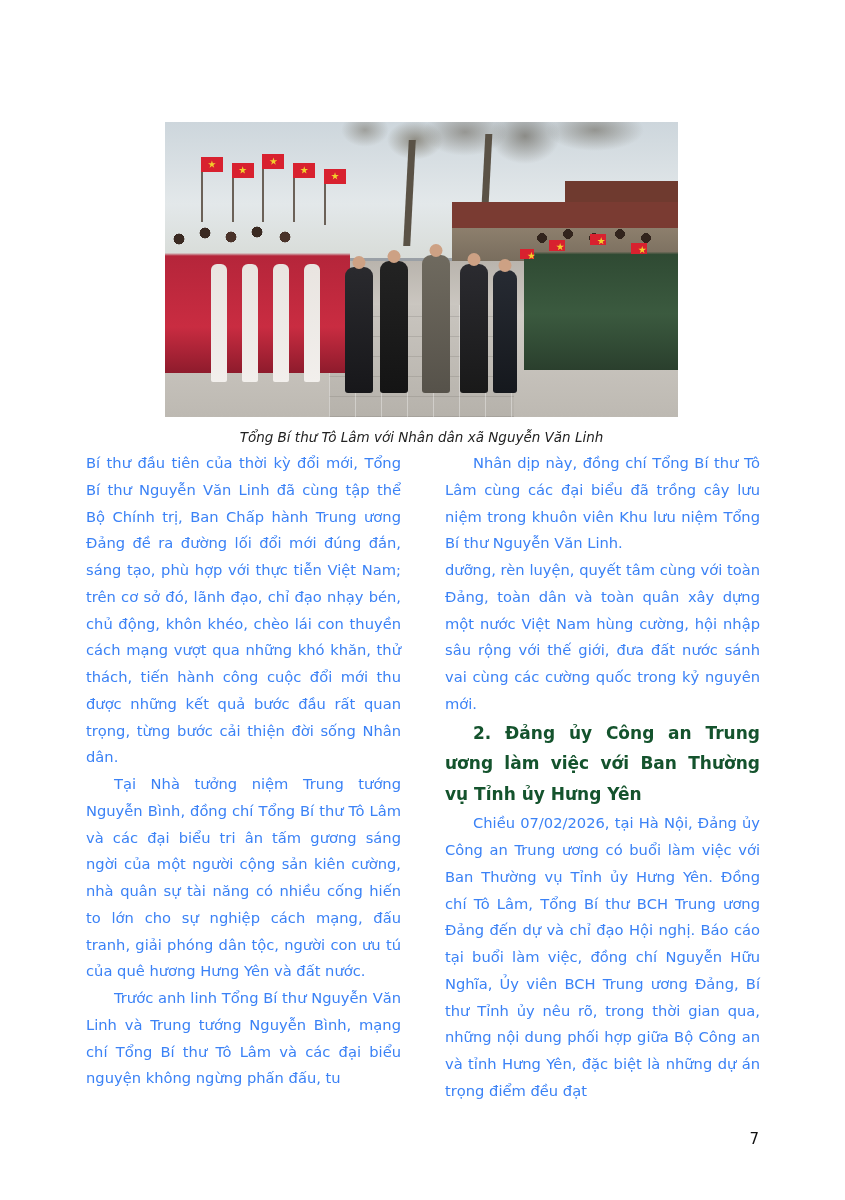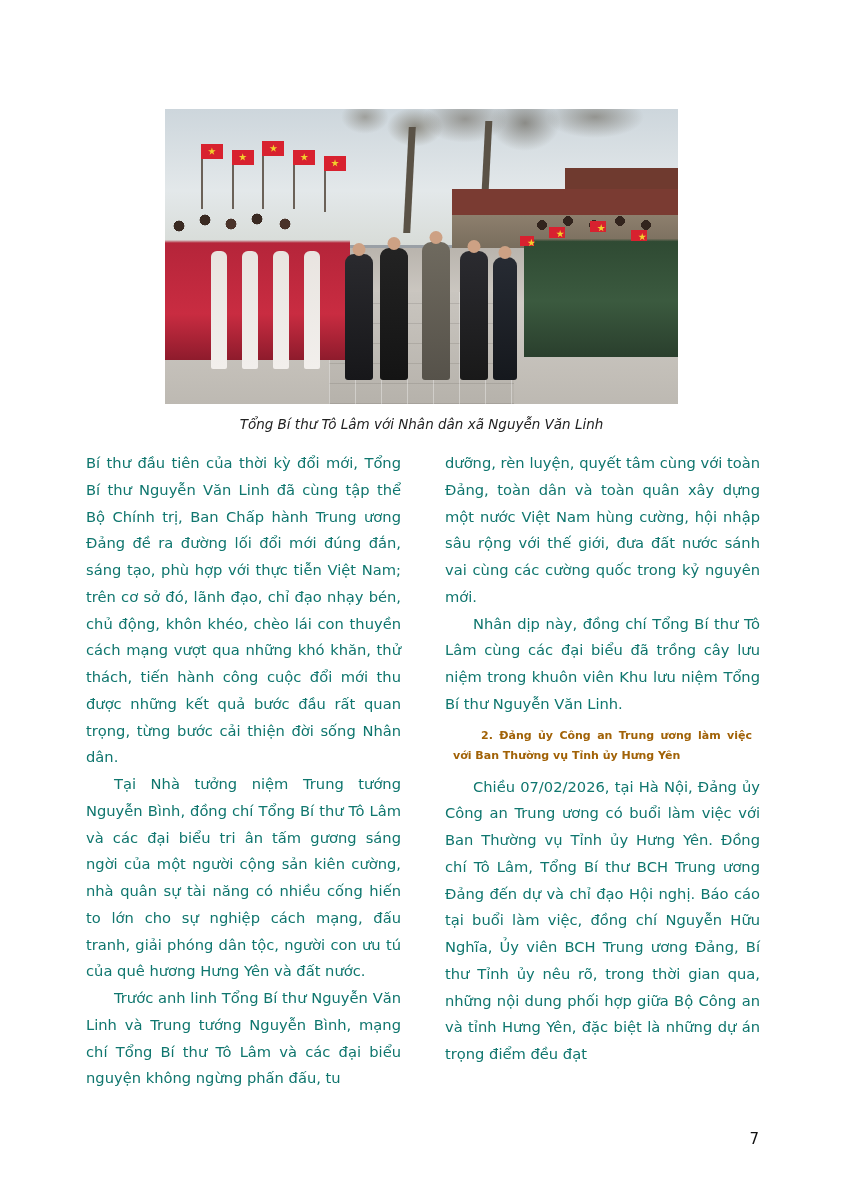--- a/index.html
+++ b/index.html
@@ -19,21 +19,21 @@
     position: absolute;
     left: 0; top: 0;
     width: 845px;
     height: 1200px;
     background: #fff;
   }
   
   .figure {
     position: absolute;
     left: 165px;
-    top: 109px;
+    top: 122px;
     width: 513px;
   }
   .photo {
     position: relative;
     width: 513px;
     height: 295px;
     overflow: hidden;
     background: #9aa0a6;
   }
   
@@ -188,31 +188,31 @@
   }
   .col {
     width: 315px;
   }
   p.body {
     margin: 0;
     font-size: 14.7px;
     line-height: 1.82;
     text-align: justify;
     text-justify: inter-word;
-    color: #0f766e;
+    color: #3b82f6;
   }
   p.body.indent {
     text-indent: 28px;
   }
   h3.heading {
-    margin: 8px;
-    font-size: 11px;
+    margin: 0;
+    font-size: 17px;
     line-height: 1.82;
     font-weight: bold;
-    color: #a16207;
+    color: #14532d;
     text-align: justify;
     text-indent: 28px;
   }
   .pageno {
     position: absolute;
     right: 86px;
     bottom: 52px;
     font-size: 15px;
     color: #111;
   }
@@ -276,21 +276,21 @@
     <div class="caption">Tổng Bí thư Tô Lâm với Nhân dân xã Nguyễn Văn Linh</div>
   </div>
 
   <div class="columns">
     <div class="col">
       <p class="body">Bí thư đầu tiên của thời kỳ đổi mới, Tổng Bí thư Nguyễn Văn Linh đã cùng tập thể Bộ Chính trị, Ban Chấp hành Trung ương Đảng đề ra đường lối đổi mới đúng đắn, sáng tạo, phù hợp với thực tiễn Việt Nam; trên cơ sở đó, lãnh đạo, chỉ đạo nhạy bén, chủ động, khôn khéo, chèo lái con thuyền cách mạng vượt qua những khó khăn, thử thách, tiến hành công cuộc đổi mới thu được những kết quả bước đầu rất quan trọng, từng bước cải thiện đời sống Nhân dân.</p>
       <p class="body indent">Tại Nhà tưởng niệm Trung tướng Nguyễn Bình, đồng chí Tổng Bí thư Tô Lâm và các đại biểu tri ân tấm gương sáng ngời của một người cộng sản kiên cường, nhà quân sự tài năng có nhiều cống hiến to lớn cho sự nghiệp cách mạng, đấu tranh, giải phóng dân tộc, người con ưu tú của quê hương Hưng Yên và đất nước.</p>
       <p class="body indent">Trước anh linh Tổng Bí thư Nguyễn Văn Linh và Trung tướng Nguyễn Bình, mạng chí Tổng Bí thư Tô Lâm và các đại biểu nguyện không ngừng phấn đấu, tu</p>
     </div>
     <div class="col">
+      <p class="body indent">Nhân dịp này, đồng chí Tổng Bí thư Tô Lâm cùng các đại biểu đã trồng cây lưu niệm trong khuôn viên Khu lưu niệm Tổng Bí thư Nguyễn Văn Linh.</p>
       <p class="body">dưỡng, rèn luyện, quyết tâm cùng với toàn Đảng, toàn dân và toàn quân xây dựng một nước Việt Nam hùng cường, hội nhập sâu rộng với thế giới, đưa đất nước sánh vai cùng các cường quốc trong kỷ nguyên mới.</p>
-      <p class="body indent">Nhân dịp này, đồng chí Tổng Bí thư Tô Lâm cùng các đại biểu đã trồng cây lưu niệm trong khuôn viên Khu lưu niệm Tổng Bí thư Nguyễn Văn Linh.</p>
       <h3 class="heading">2. Đảng ủy Công an Trung ương làm việc với Ban Thường vụ Tỉnh ủy Hưng Yên</h3>
       <p class="body indent">Chiều 07/02/2026, tại Hà Nội, Đảng ủy Công an Trung ương có buổi làm việc với Ban Thường vụ Tỉnh ủy Hưng Yên. Đồng chí Tô Lâm, Tổng Bí thư BCH Trung ương Đảng đến dự và chỉ đạo Hội nghị. Báo cáo tại buổi làm việc, đồng chí Nguyễn Hữu Nghĩa, Ủy viên BCH Trung ương Đảng, Bí thư Tỉnh ủy nêu rõ, trong thời gian qua, những nội dung phối hợp giữa Bộ Công an và tỉnh Hưng Yên, đặc biệt là những dự án trọng điểm đều đạt</p>
     </div>
   </div>
 
   <div class="pageno">7</div>
 </div>
 
 </body></html>

